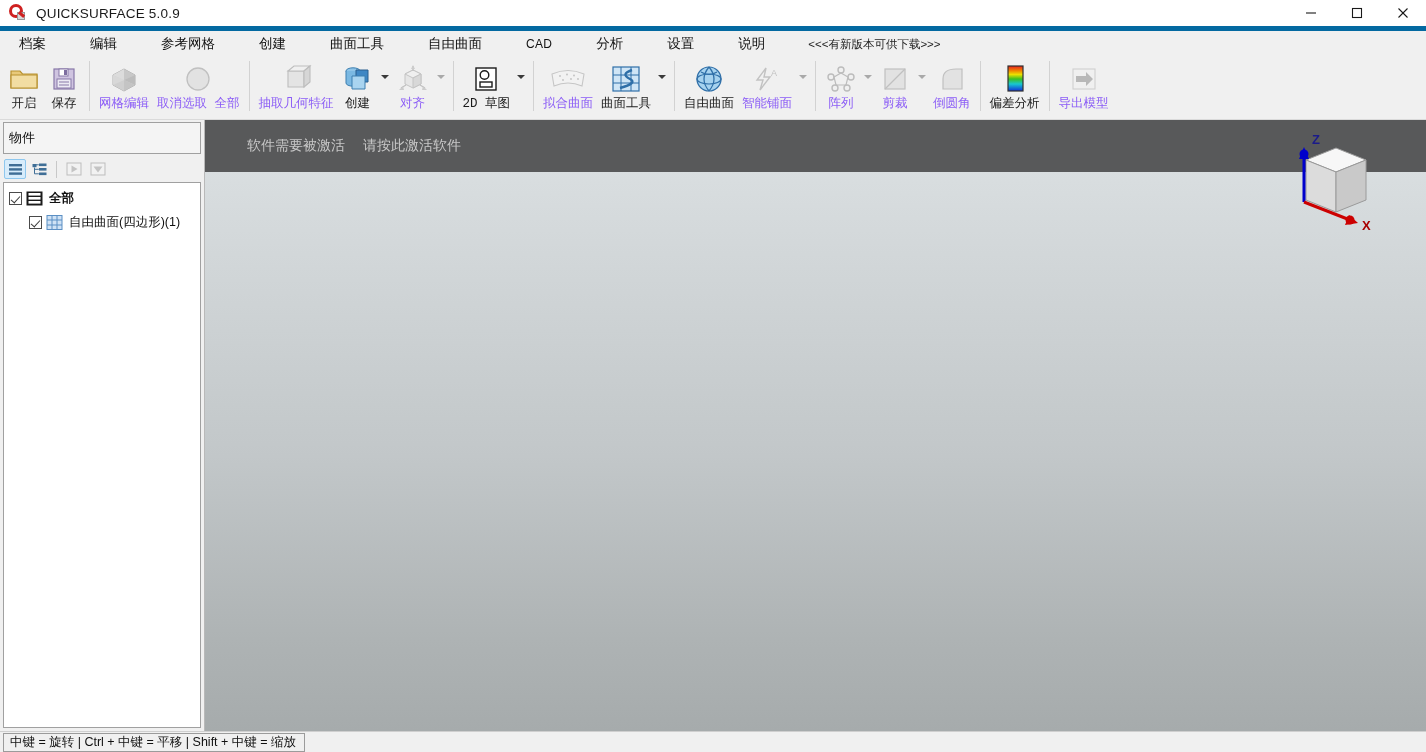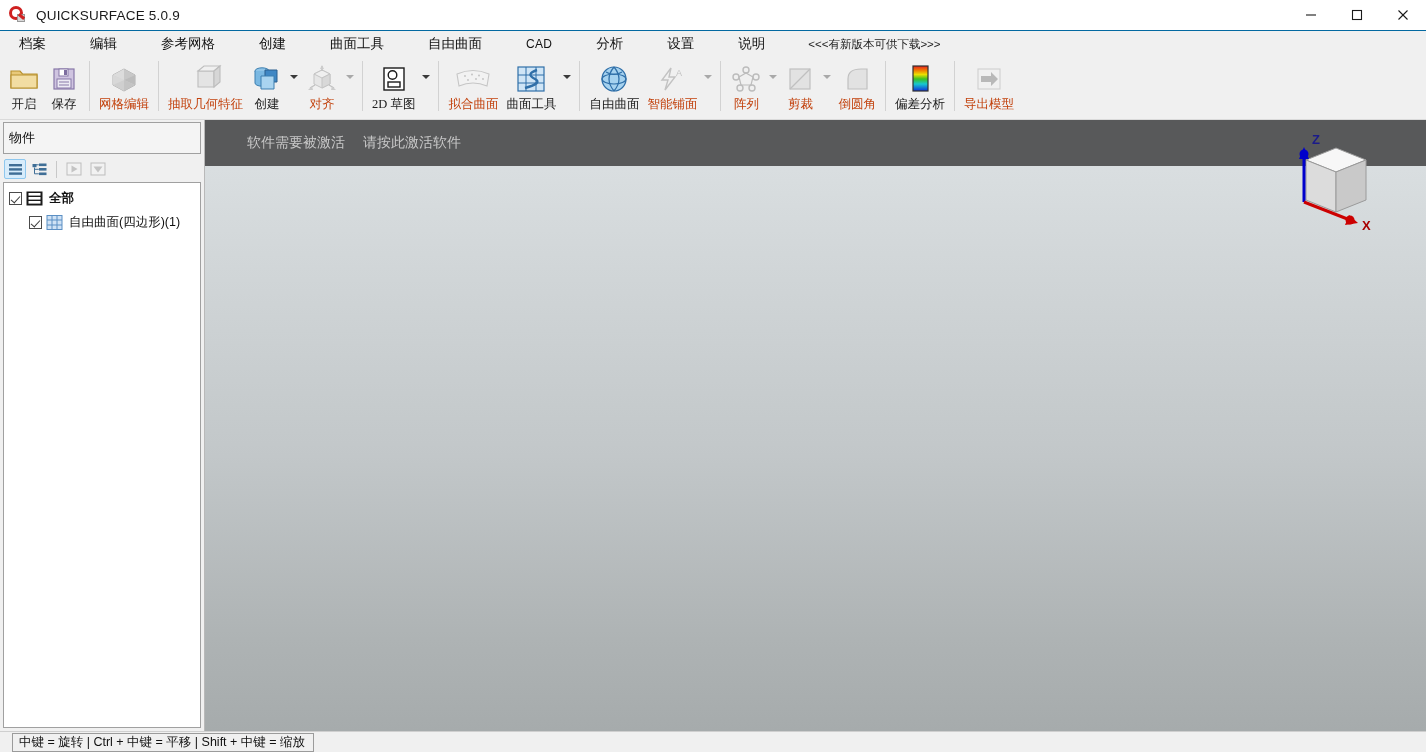--- a/index.html
+++ b/index.html
@@ -14,21 +14,21 @@
     display: flex; flex-direction: column;
     background: #f0f0f0;
     position: relative;
   }
 
   
   .titlebar {
     height: 31px; flex: 0 0 31px;
     background: #ffffff;
     display: flex; align-items: center;
-    border-bottom: 1px solid #0369a1;
+    border-bottom: 5px solid #0369a1;
   }
   .title-icon {
     width: 20px; height: 20px; margin-left: 8px; margin-right: 8px;
     position: relative; flex: 0 0 20px;
   }
   .qmark {
     position: absolute; left: 1px; top: 1px;
     width: 14px; height: 14px;
     border: 3px solid #cf2020; border-radius: 50%;
     background: transparent;
@@ -95,23 +95,23 @@
     padding: 5px 4px 0 4px;
     min-width: 40px;
     position: relative;
   }
   .tool .ico {
     height: 34px; display: flex; align-items: center; justify-content: center;
     margin-bottom: 1px;
   }
   .tool .lbl {
     font-size: 12.5px; color: #1b1b1b; white-space: nowrap;
-    font-family: Liberation Serif, serif; line-height: 14px;
-  }
-  .tool.disabled .lbl { color: #c2410c; }
+    font-family: Liberation Mono, monospace; line-height: 14px;
+  }
+  .tool.disabled .lbl { color: #8b5cf6; }
   .drop-arrow {
     width: 14px; height: 34px;
     display: flex; align-items: center; justify-content: center;
     padding-top: 5px;
   }
   .drop-arrow i {
     display: block; width: 0; height: 0;
     border-left: 4px solid transparent;
     border-right: 4px solid transparent;
     border-top: 4px solid #3a3a3a;
@@ -179,21 +179,21 @@
   .tree-label.bold { font-weight: bold; }
 
   
   .viewport {
     flex: 1 1 auto; position: relative; min-width: 0;
     background: linear-gradient(to bottom, #dde2e4 0%, #d2d7d9 22%, #c2c7c9 55%, #aeb3b4 85%, #a6abac 100%);
     overflow: hidden;
   }
   .activation-bar {
     position: absolute; left: 0; top: 0; right: 0;
-    height: 46px;
+    height: 52px;
     background: #58595a;
     display: flex; align-items: center;
     padding-left: 42px;
   }
   .act-text {
     font-size: 14px; color: #c7c7c7;
     font-family: "DejaVu Sans", "Liberation Sans", sans-serif;
   }
   .act-text.second { margin-left: 18px; }
   .viewcube {
@@ -202,21 +202,21 @@
   }
 
   
   .statusbar {
     height: 21px; flex: 0 0 21px;
     background: #f0f0f0;
     display: flex; align-items: center;
     border-top: 1px solid #cfcfcf;
   }
   .status-box {
-    margin-left: 12px;
+    margin-left: 3px;
     height: 19px;
     border: 1px solid #9b9b9b;
     background: #f0f0f0;
     display: flex; align-items: center;
     padding: 0 8px 0 6px;
   }
   .status-box span { font-size: 12.5px; color: #111; white-space: nowrap; }
 </style>
 </head>
 <body>
@@ -300,20 +300,28 @@
             <polygon points="15,4 26,10 15,15" fill="#c8c8c8"></polygon>
             <polygon points="15,15 26,10 26,20" fill="#bcbcbc"></polygon>
             <polygon points="15,15 26,20 15,26" fill="#c4c4c4"></polygon>
             <polygon points="15,15 15,26 4,20" fill="#cfcfcf"></polygon>
             <polygon points="15,15 4,20 4,10" fill="#d8d8d8"></polygon>
             <polygon points="15,15 4,10 15,4" fill="#dcdcdc"></polygon>
           </svg>
         </div>
         <div class="lbl">网格编辑</div>
       </div>
+      <div class="tool disabled">
+        <div class="ico">
+          <svg width="28" height="28" viewBox="0 0 28 28">
+            <circle cx="14" cy="14" r="11" fill="#e2e2e2" stroke="#c0c0c0" stroke-width="1.3"></circle>
+          </svg>
+        </div>
+        <div class="lbl">取消选取 全部</div>
+      </div>
     </div>
     <div class="rib-sep"></div>
 
     <div class="rib-group">
       <div class="tool disabled">
         <div class="ico">
           <svg width="34" height="30" viewBox="0 0 34 30">
             <polygon points="17,3 31,9 31,22 17,28 3,22 3,9" fill="none"></polygon>
             <polygon points="9,7 25,7 25,23 9,23" fill="#e4e4e4" stroke="#bdbdbd" stroke-width="1.1"></polygon>
             <polygon points="9,7 15,2 31,2 25,7" fill="#f0f0f0" stroke="#bdbdbd" stroke-width="1.1"></polygon>

